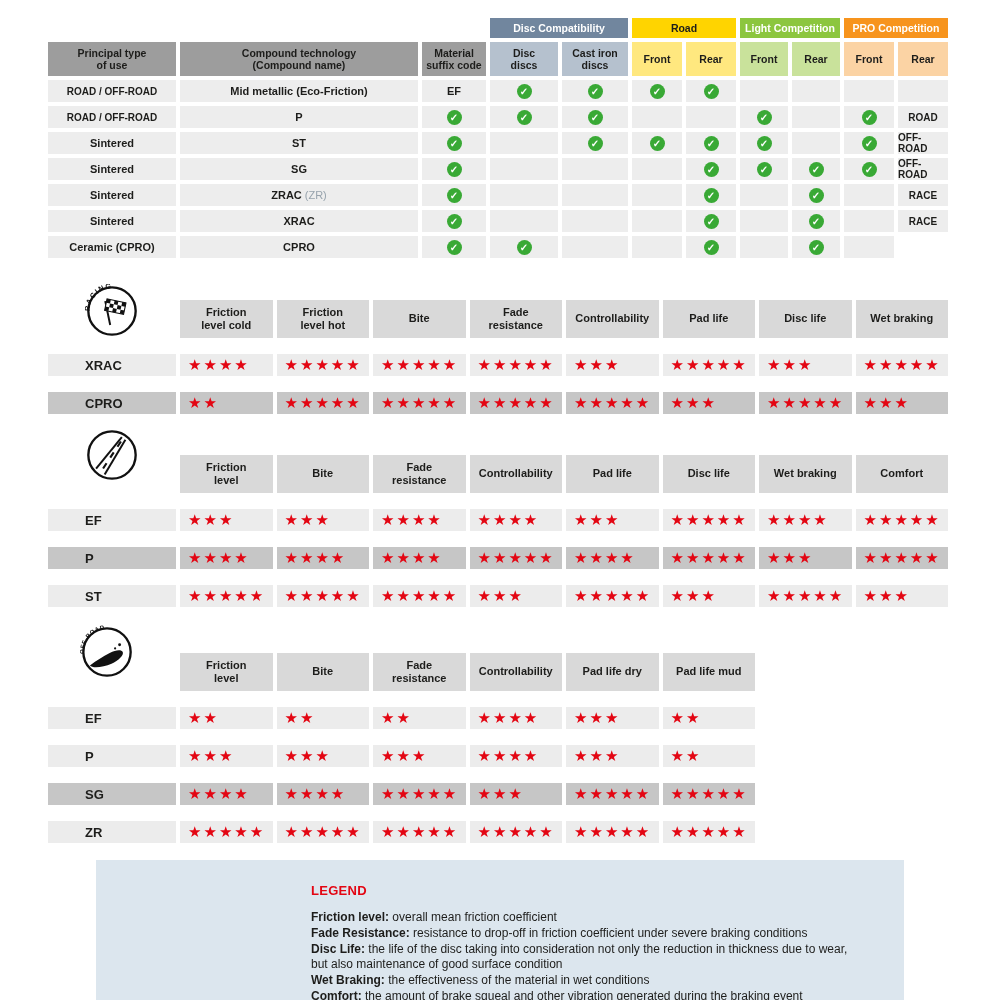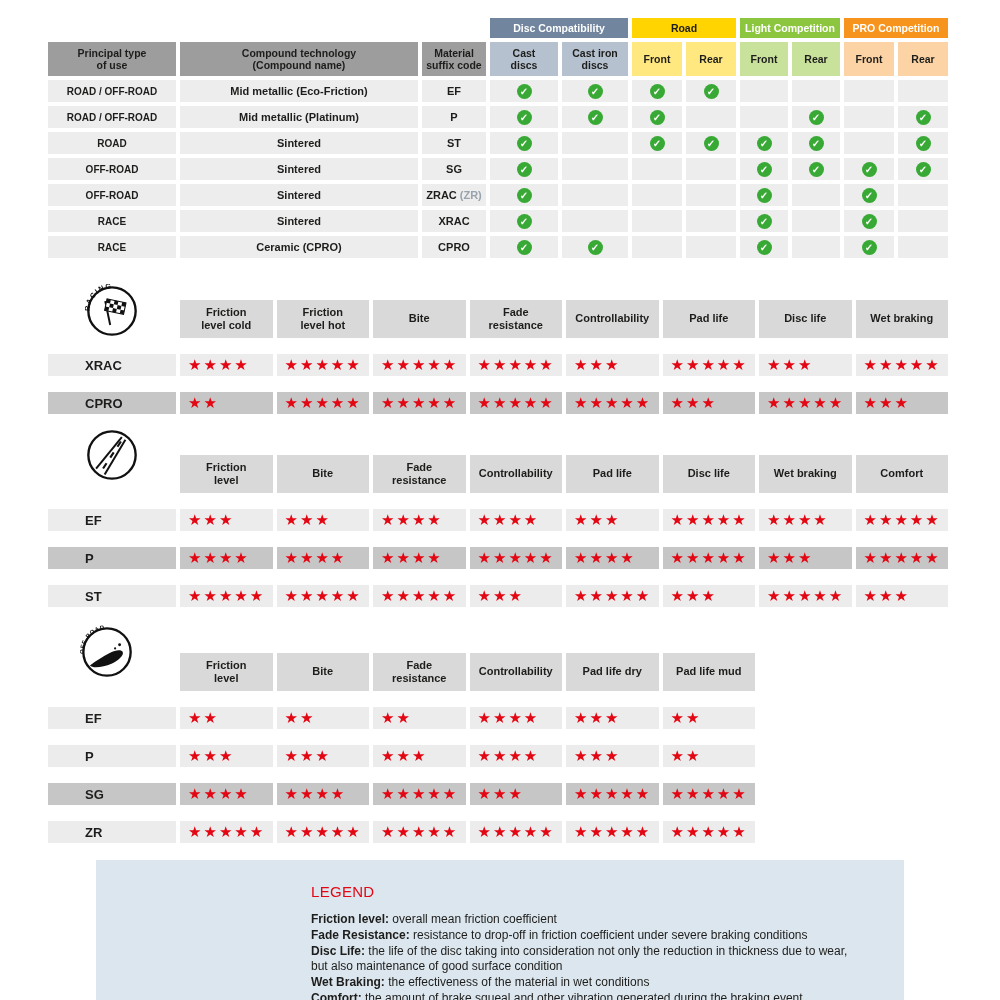--- a/index.html
+++ b/index.html
@@ -20,21 +20,21 @@
           font-size:10.5px;font-weight:bold;line-height:1.18;white-space:pre-line}
   .h-gray{background:var(--header-gray)}
   .h-disc{background:var(--disc-sub)}
   .h-road{background:var(--road-sub)}
   .h-light{background:var(--light-sub)}
   .h-pro{background:var(--pro-sub)}
   .compat .cell{background:var(--cell-gray);display:flex;align-items:center;justify-content:center;font-size:11px}
   .compat .use{font-size:10px;font-weight:bold}
   .compat .compound{font-weight:bold}
   .compat .code{font-weight:bold}
-  .code-note{color:#97a3ad;font-weight:bold;margin-left:3px}
+  .code-note{color:#97a3ad;font-weight:normal;margin-left:3px}
   .check{width:15px;height:15px;border-radius:50%;background:var(--check-green);color:#fff;
          font-size:10px;line-height:15px;text-align:center;font-weight:bold;flex:0 0 auto}
 
   
   .section{position:relative}
   .sec-racing{margin-top:42px}
   .sec-road{margin-top:41px}
   .sec-offroad{margin-top:46px}
   .icon{position:absolute;width:54px;height:54px}
   .icon-racing{left:37px;top:-16px}
@@ -46,21 +46,21 @@
   .rtable .rhead{background:var(--subheader-gray);display:flex;align-items:center;justify-content:center;
           text-align:center;font-size:11px;font-weight:bold;line-height:1.2;white-space:pre-line;padding:0 2px}
   .rtable .corner{background:transparent}
   .rowlabel{display:flex;align-items:center;padding-left:37px;font-size:13px;font-weight:bold}
   .stars{display:flex;align-items:center;padding-left:8px;color:var(--star-red);font-size:15px;letter-spacing:2px;white-space:nowrap}
   .shade-light{background:var(--row-light)}
   .shade-dark{background:var(--row-dark)}
 
   
   .legend{margin:17px 48px 0;height:208px;background:var(--legend-bg);padding:23px 20px 0 215px}
-  .legend-title{color:var(--star-red);font-weight:normal;font-size:15px;letter-spacing:.3px}
+  .legend-title{color:var(--star-red);font-weight:bold;font-size:13px;letter-spacing:.3px}
   .legend-items{margin-top:12px}
   .legend-item{font-size:12px;line-height:15.8px}
 </style>
 </head>
 <body>
 
 <div class="page">
   <div class="content">
 
     <div class="compat" id="compat">
@@ -68,21 +68,21 @@
         <div class="group g-disc" style="grid-column: 4 / span 2;">Disc Compatibility</div>
         <div class="group g-road" style="grid-column: 6 / span 2;">Road</div>
         <div class="group g-light" style="grid-column: 8 / span 2;">Light Competition</div>
         <div class="group g-pro" style="grid-column: 10 / span 2;">PRO Competition</div>
         <div class="colhead h-gray">Principal type
 of use</div>
         <div class="colhead h-gray">Compound technology
 (Compound name)</div>
         <div class="colhead h-gray">Material
 suffix code</div>
-        <div class="colhead h-disc">Cast
+        <div class="colhead h-disc">Disc
 discs</div>
         <div class="colhead h-disc">Cast iron
 discs</div>
         <div class="colhead h-road">Front</div>
         <div class="colhead h-road">Rear</div>
         <div class="colhead h-light">Front</div>
         <div class="colhead h-light">Rear</div>
         <div class="colhead h-pro">Front</div>
         <div class="colhead h-pro">Rear</div>
         <div class="cell use">ROAD / OFF-ROAD</div>
@@ -98,21 +98,20 @@
           <span class="check">✓</span>
         </div>
         <div class="cell">
           <span class="check">✓</span>
         </div>
         <div class="cell"></div>
         <div class="cell"></div>
         <div class="cell"></div>
         <div class="cell"></div>
         <div class="cell use">ROAD / OFF-ROAD</div>
-        <div class="cell compound">Mid metallic (Platinum)</div>
         <div class="cell code">P</div>
         <div class="cell">
           <span class="check">✓</span>
         </div>
         <div class="cell">
           <span class="check">✓</span>
         </div>
         <div class="cell">
           <span class="check">✓</span>
         </div>

